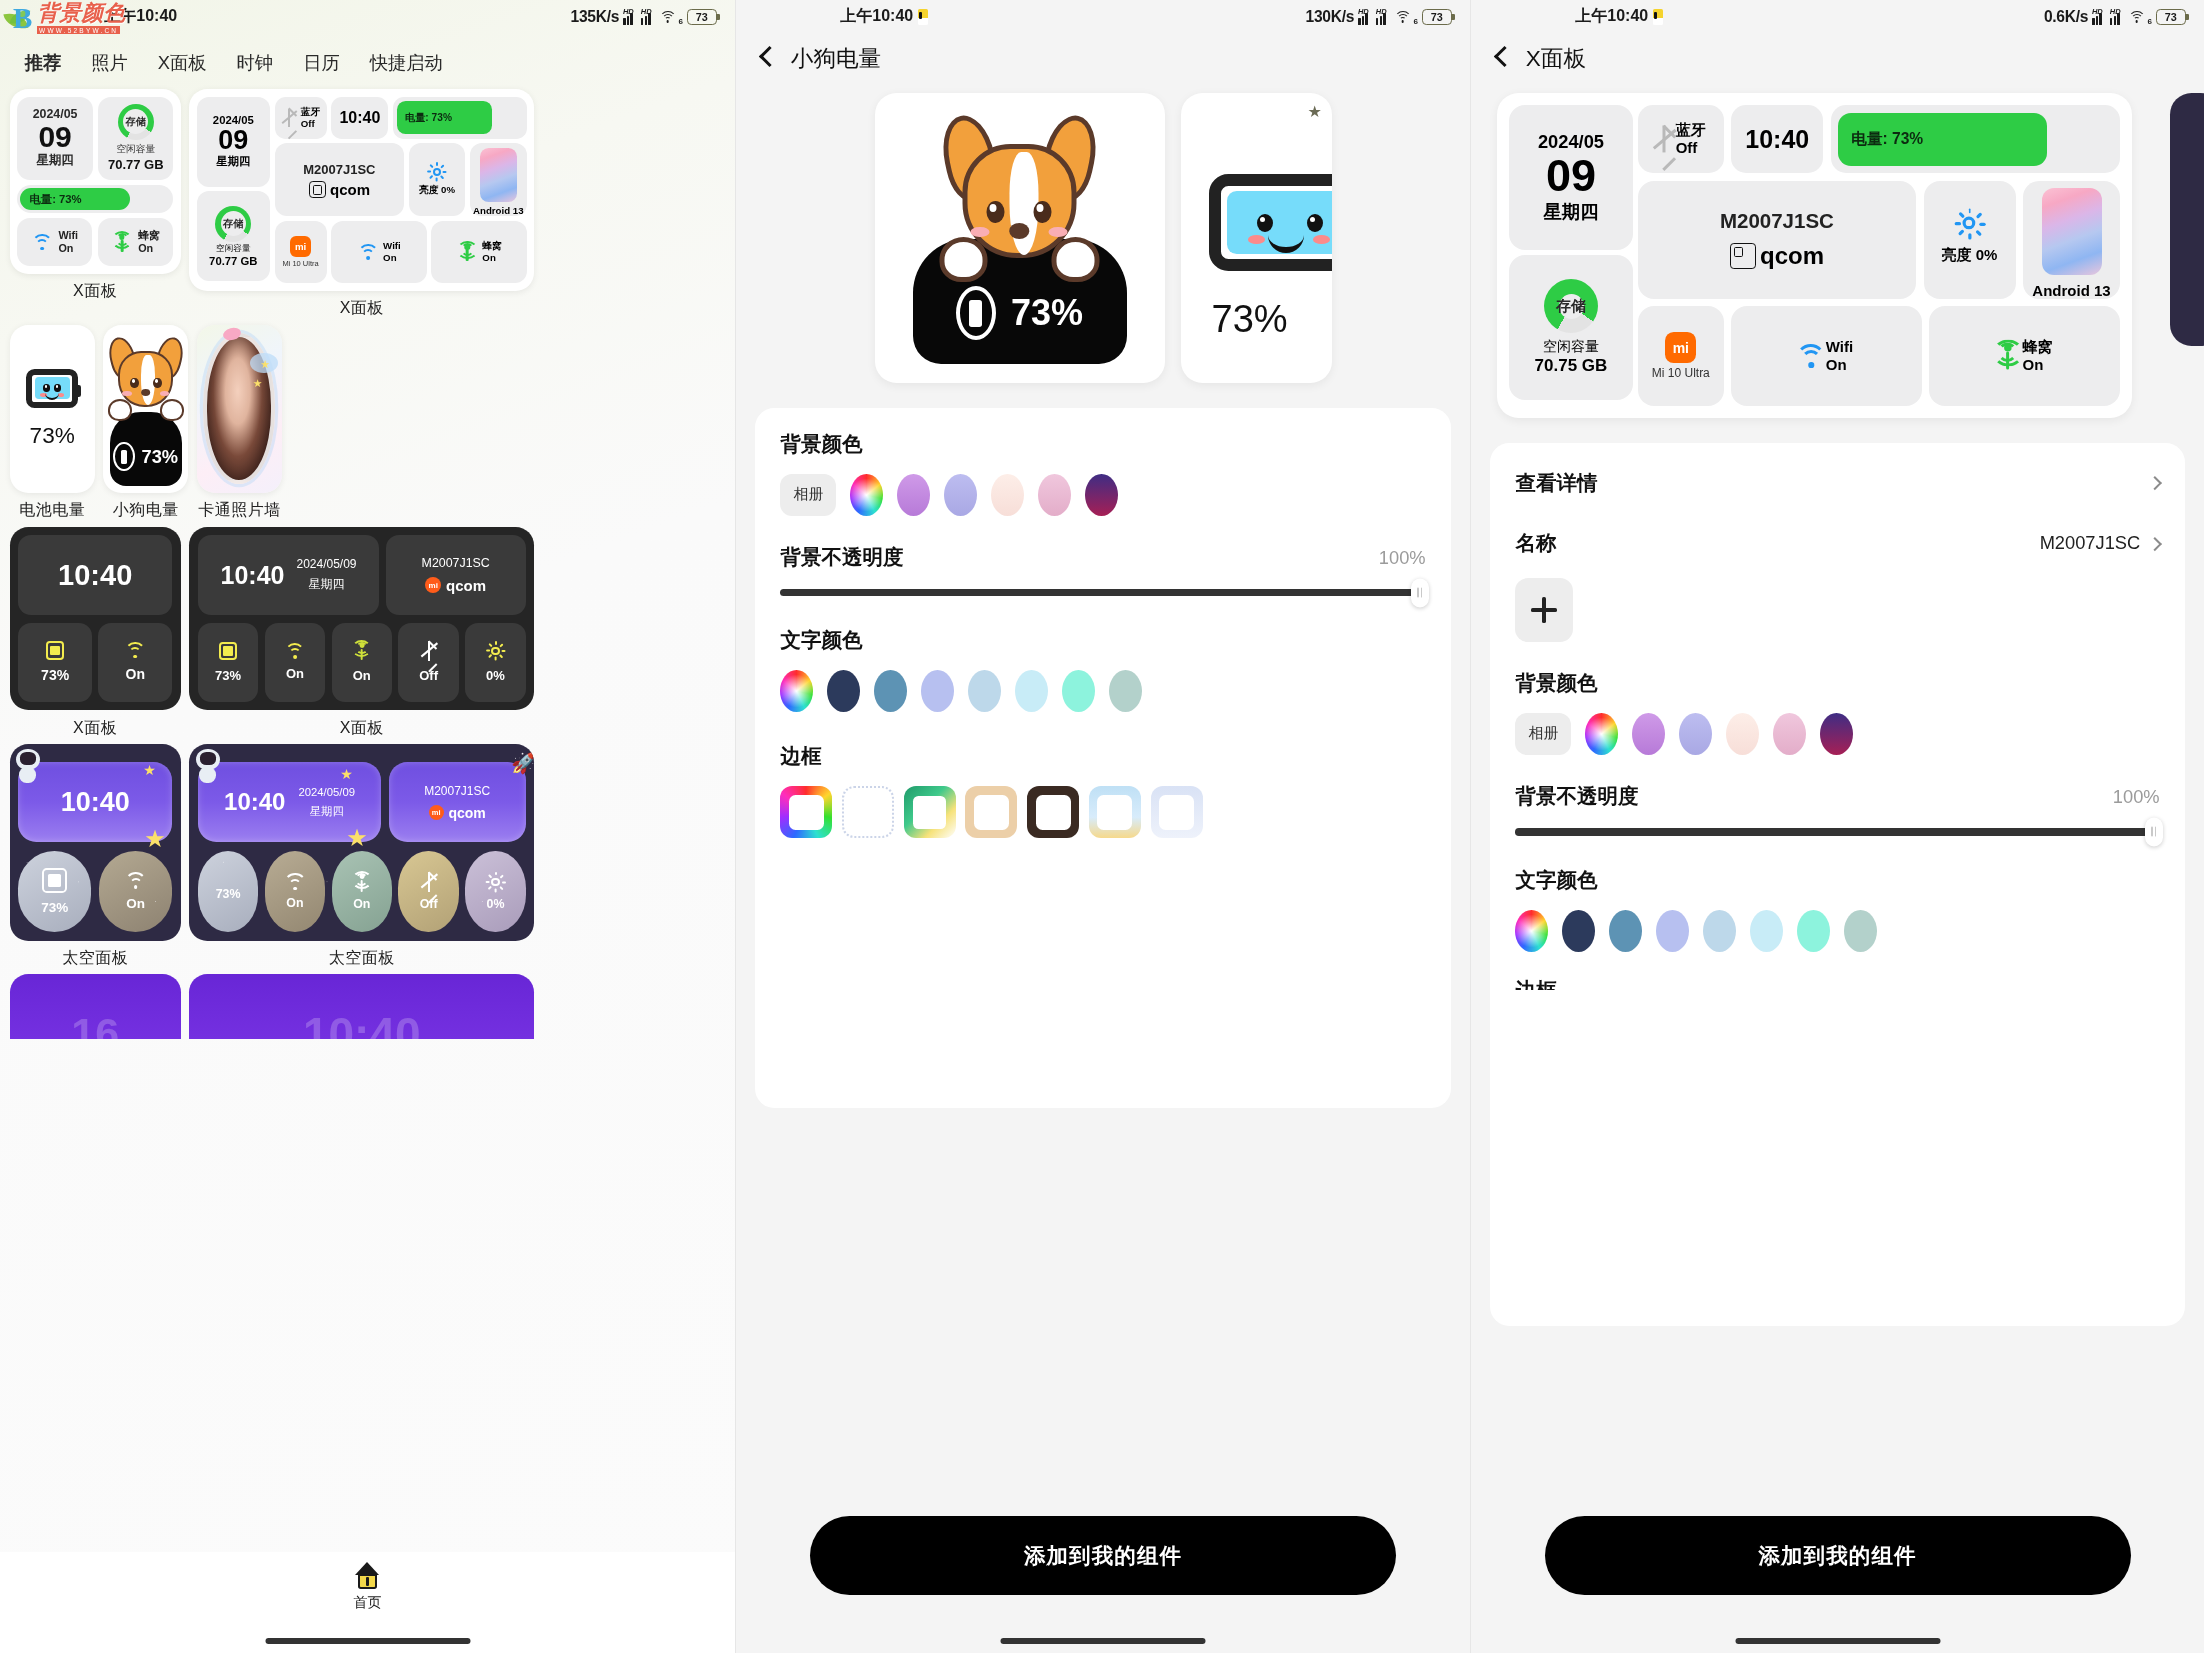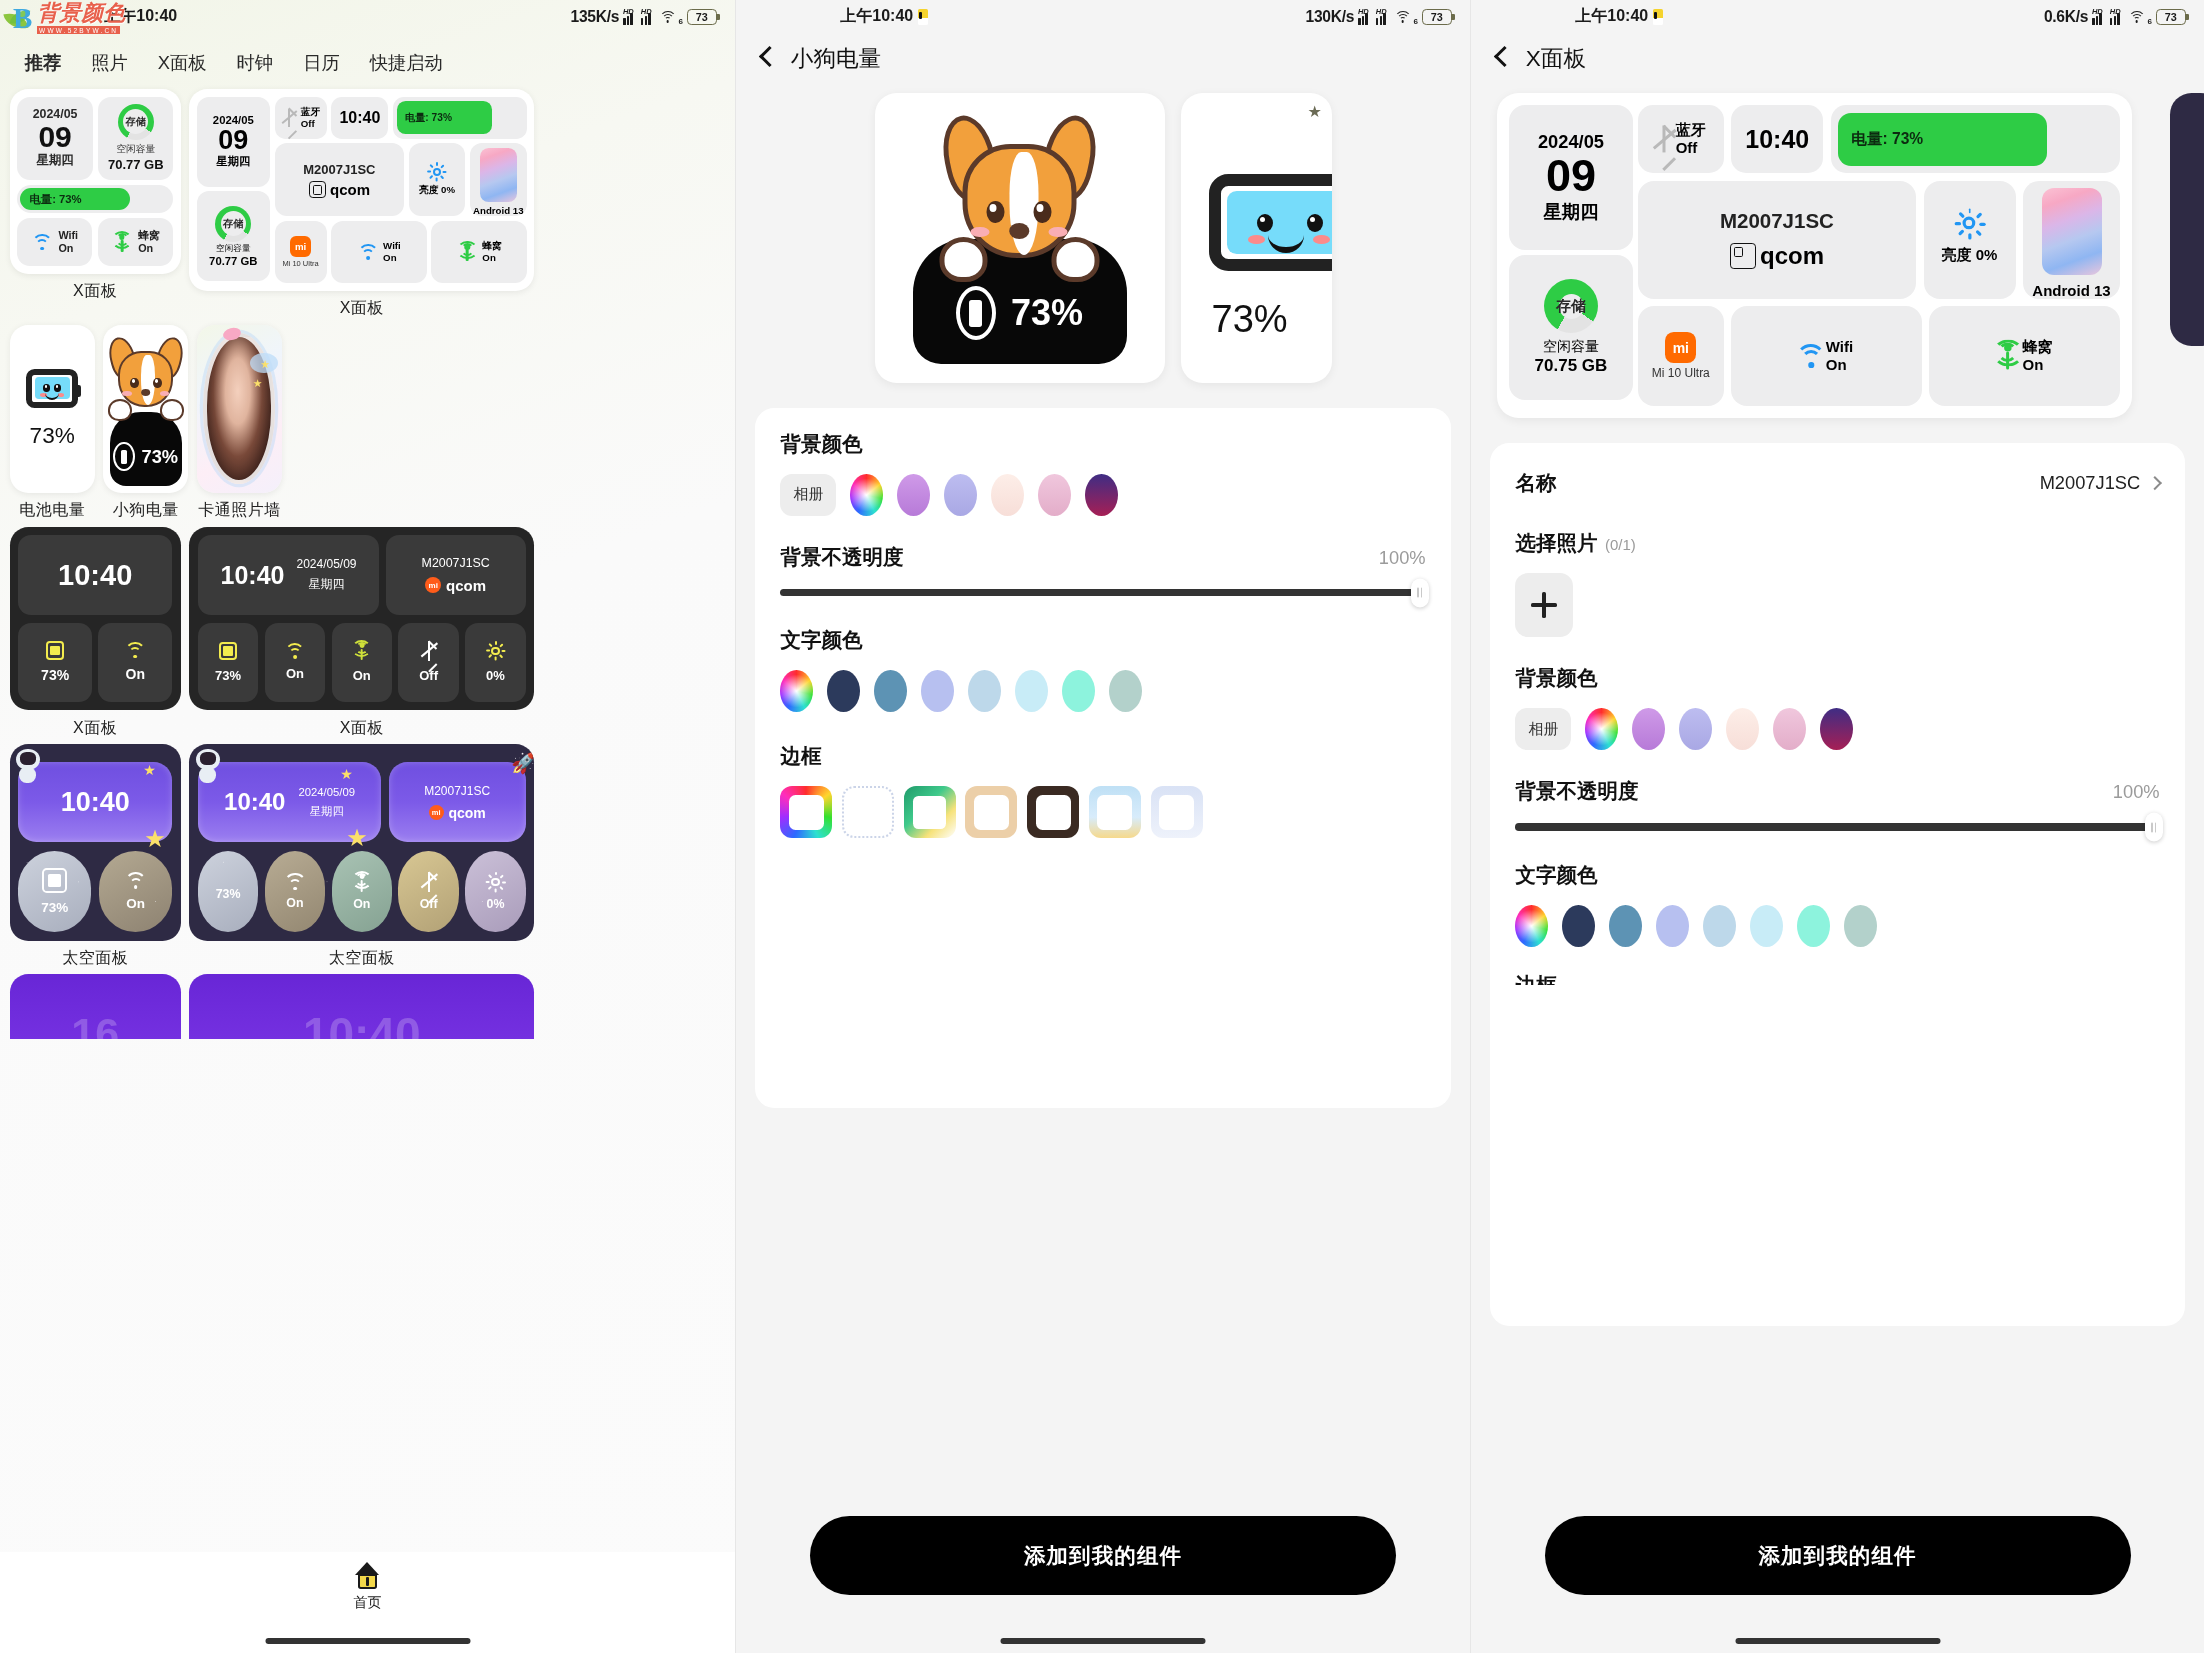--- a/index.html
+++ b/index.html
@@ -1163,32 +1163,34 @@
                   </span>
                 <span class="tl" style="font-size:15px;line-height:18.3px"><span>蜂窝</span><br><span>On</span></span>
               </div>
             </div>
           </div>
         </div>
       </div>
     </div>
 
     <div class="sheet" style="height:883px;">
+      <div class="listrow" style="margin-top:0">
+        <span class="lr-label">查看详情</span>
+        <span class="lr-right">
+            <span class="chev"></span>
+          </span>
+      </div>
       <div class="listrow">
         <span class="lr-label">名称</span>
         <span class="lr-right">
             <span class="lr-val">M2007J1SC</span>
           <span class="chev"></span>
           </span>
       </div>
 
-      <div style="display:flex;align-items:baseline;margin-top:28px;">
-        <span class="lr-label">选择照片</span>
-        <span class="sub-count">(0/1)</span>
-      </div>
       <div class="addphoto"></div>
 
       <div class="sec-title" style="margin-top:27px">背景颜色</div>
       <div class="swatch-row">
         <div class="sw-album">相册</div>
         <div class="sw wheel"></div>
         <div class="sw" style="background:linear-gradient(180deg,#cf9ae8,#b77ad8)"></div>
         <div class="sw" style="background:linear-gradient(180deg,#bdbdf0,#a9a8e4)"></div>
         <div class="sw" style="background:linear-gradient(180deg,#fdeee8,#f7ded8)"></div>
         <div class="sw" style="background:linear-gradient(180deg,#f0c7dd,#e3adc9)"></div>

